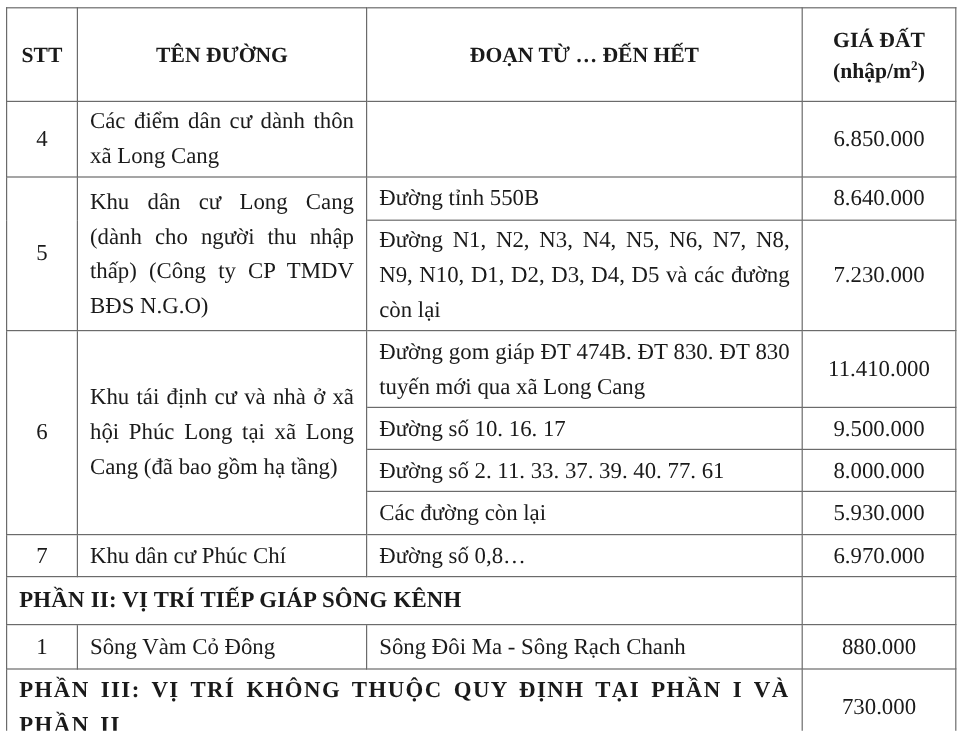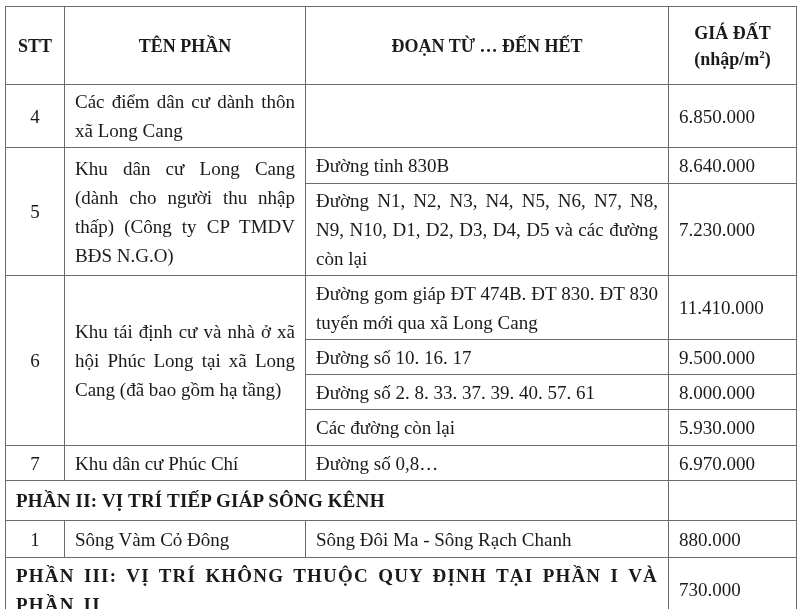--- a/index.html
+++ b/index.html
@@ -13,75 +13,75 @@
   }
   table.land td, table.land th {
     border: 1.5px solid #6b6b6b;
     padding: 2px 10px;
     vertical-align: middle;
   }
   th { font-weight: bold; text-align: center; font-size: 18px; line-height: 26px; }
   .c-stt { text-align: center; }
   .c-name { text-align: justify; text-align-last: left; }
   .c-seg { text-align: justify; text-align-last: left; }
-  .c-price { }
+  .c-price { text-align: center; }
   .section { font-weight: bold; text-align: justify; text-align-last: left; letter-spacing: 0.2px; }
   sup { font-size: 11px; line-height: 0; }
 </style>
 </head>
 <body>
 
 <table class="land">
   <colgroup>
     <col style="width:59px">
     <col style="width:241px">
     <col style="width:363px">
     <col style="width:128px">
   </colgroup>
   <tbody>
       <tr style="height:78px">
     <th>STT</th>
-    <th>TÊN PHẦN</th>
+    <th>TÊN ĐƯỜNG</th>
     <th>ĐOẠN TỪ … ĐẾN HẾT</th>
     <th>
       <span>GIÁ ĐẤT</span><br>
       <span><span>(nhập/m</span><sup>2</sup><span>)</span></span>
     </th>
   </tr>
 
   <tr style="height:63px">
     <td class="c-stt">4</td>
     <td class="c-name">Các điểm dân cư dành thôn xã Long Cang</td>
     <td class="c-seg"></td>
     <td class="c-price">6.850.000</td>
   </tr>
 
   <tr style="height:36px">
     <td class="c-stt" rowspan="2">5</td>
     <td class="c-name" rowspan="2">Khu dân cư Long Cang (dành cho người thu nhập thấp) (Công ty CP TMDV BĐS N.G.O)</td>
-    <td class="c-seg">Đường tỉnh 830B</td>
+    <td class="c-seg">Đường tỉnh 550B</td>
     <td class="c-price">8.640.000</td>
   </tr>
   <tr style="height:90px">
     <td class="c-seg">Đường N1, N2, N3, N4, N5, N6, N7, N8, N9, N10, D1, D2, D3, D4, D5 và các đường còn lại</td>
     <td class="c-price">7.230.000</td>
   </tr>
 
   <tr style="height:64px">
     <td class="c-stt" rowspan="4">6</td>
     <td class="c-name" rowspan="4">Khu tái định cư và nhà ở xã hội Phúc Long tại xã Long Cang (đã bao gồm hạ tầng)</td>
     <td class="c-seg">Đường gom giáp ĐT 474B. ĐT 830. ĐT 830 tuyến mới qua xã Long Cang</td>
     <td class="c-price">11.410.000</td>
   </tr>
   <tr style="height:35px">
     <td class="c-seg">Đường số 10. 16. 17</td>
     <td class="c-price">9.500.000</td>
   </tr>
   <tr style="height:35px">
-    <td class="c-seg">Đường số 2. 8. 33. 37. 39. 40. 57. 61</td>
+    <td class="c-seg">Đường số 2. 11. 33. 37. 39. 40. 77. 61</td>
     <td class="c-price">8.000.000</td>
   </tr>
   <tr style="height:36px">
     <td class="c-seg">Các đường còn lại</td>
     <td class="c-price">5.930.000</td>
   </tr>
 
   <tr style="height:35px">
     <td class="c-stt">7</td>
     <td class="c-name">Khu dân cư Phúc Chí</td>

